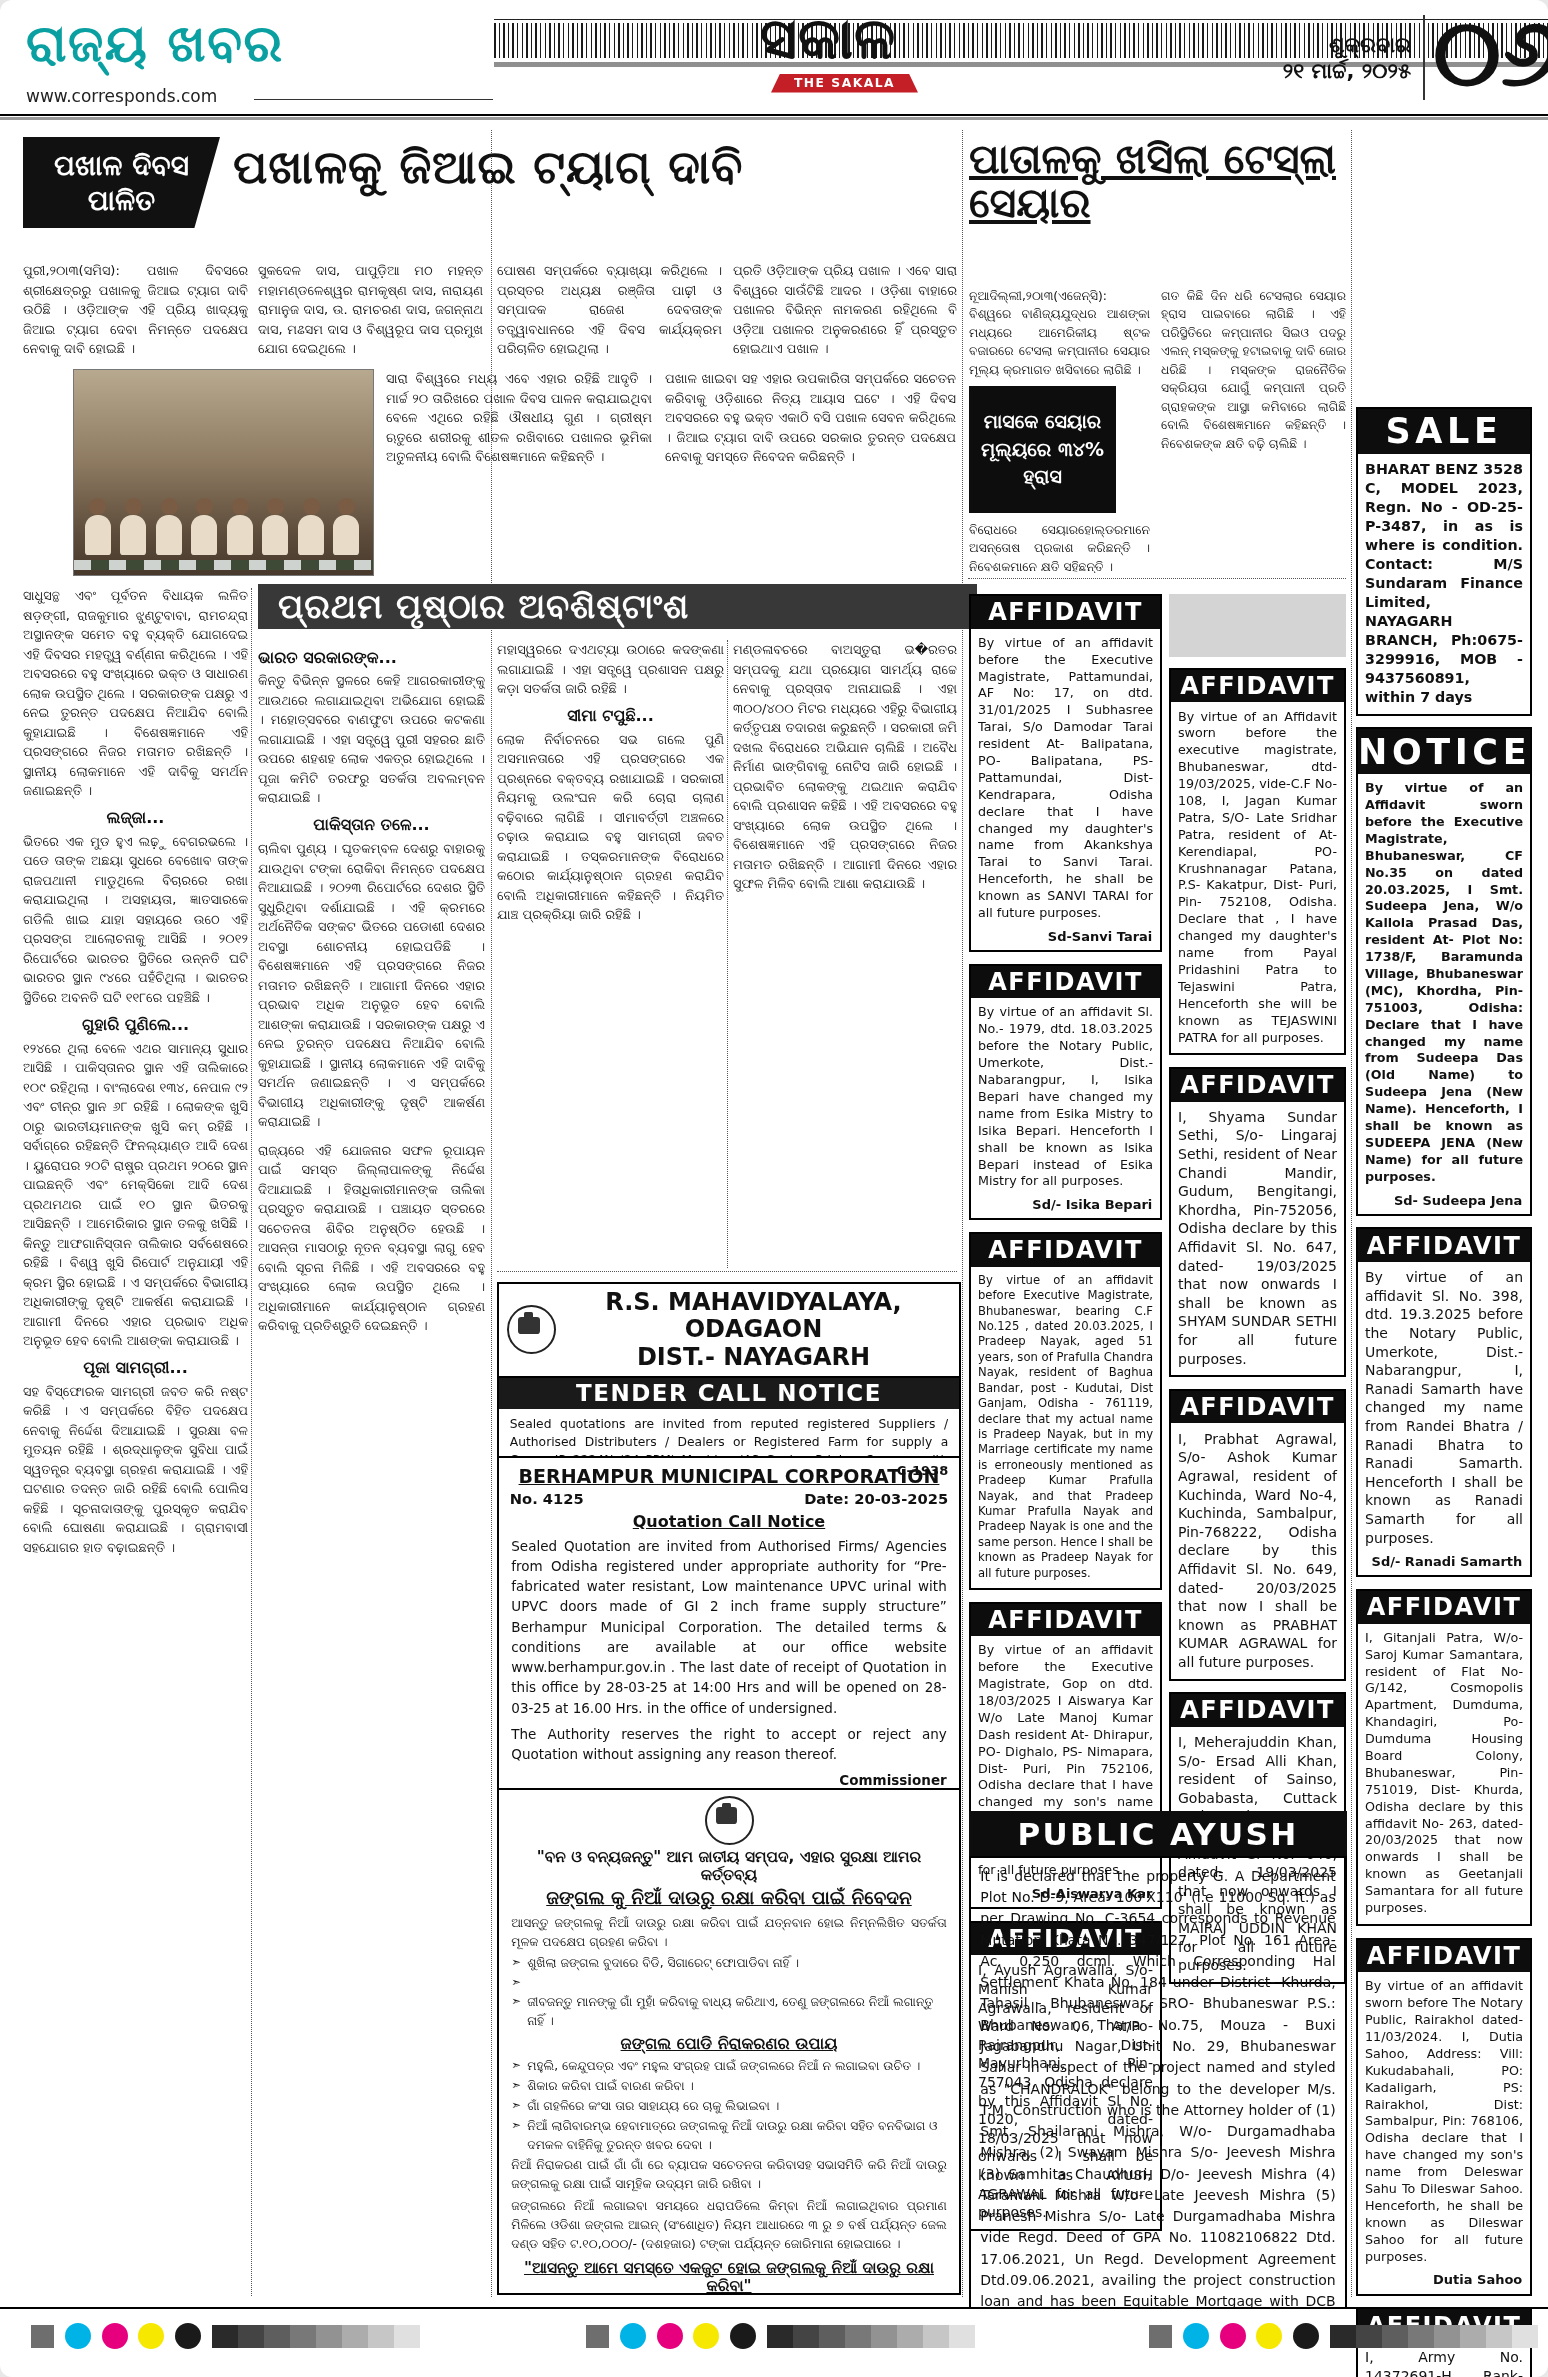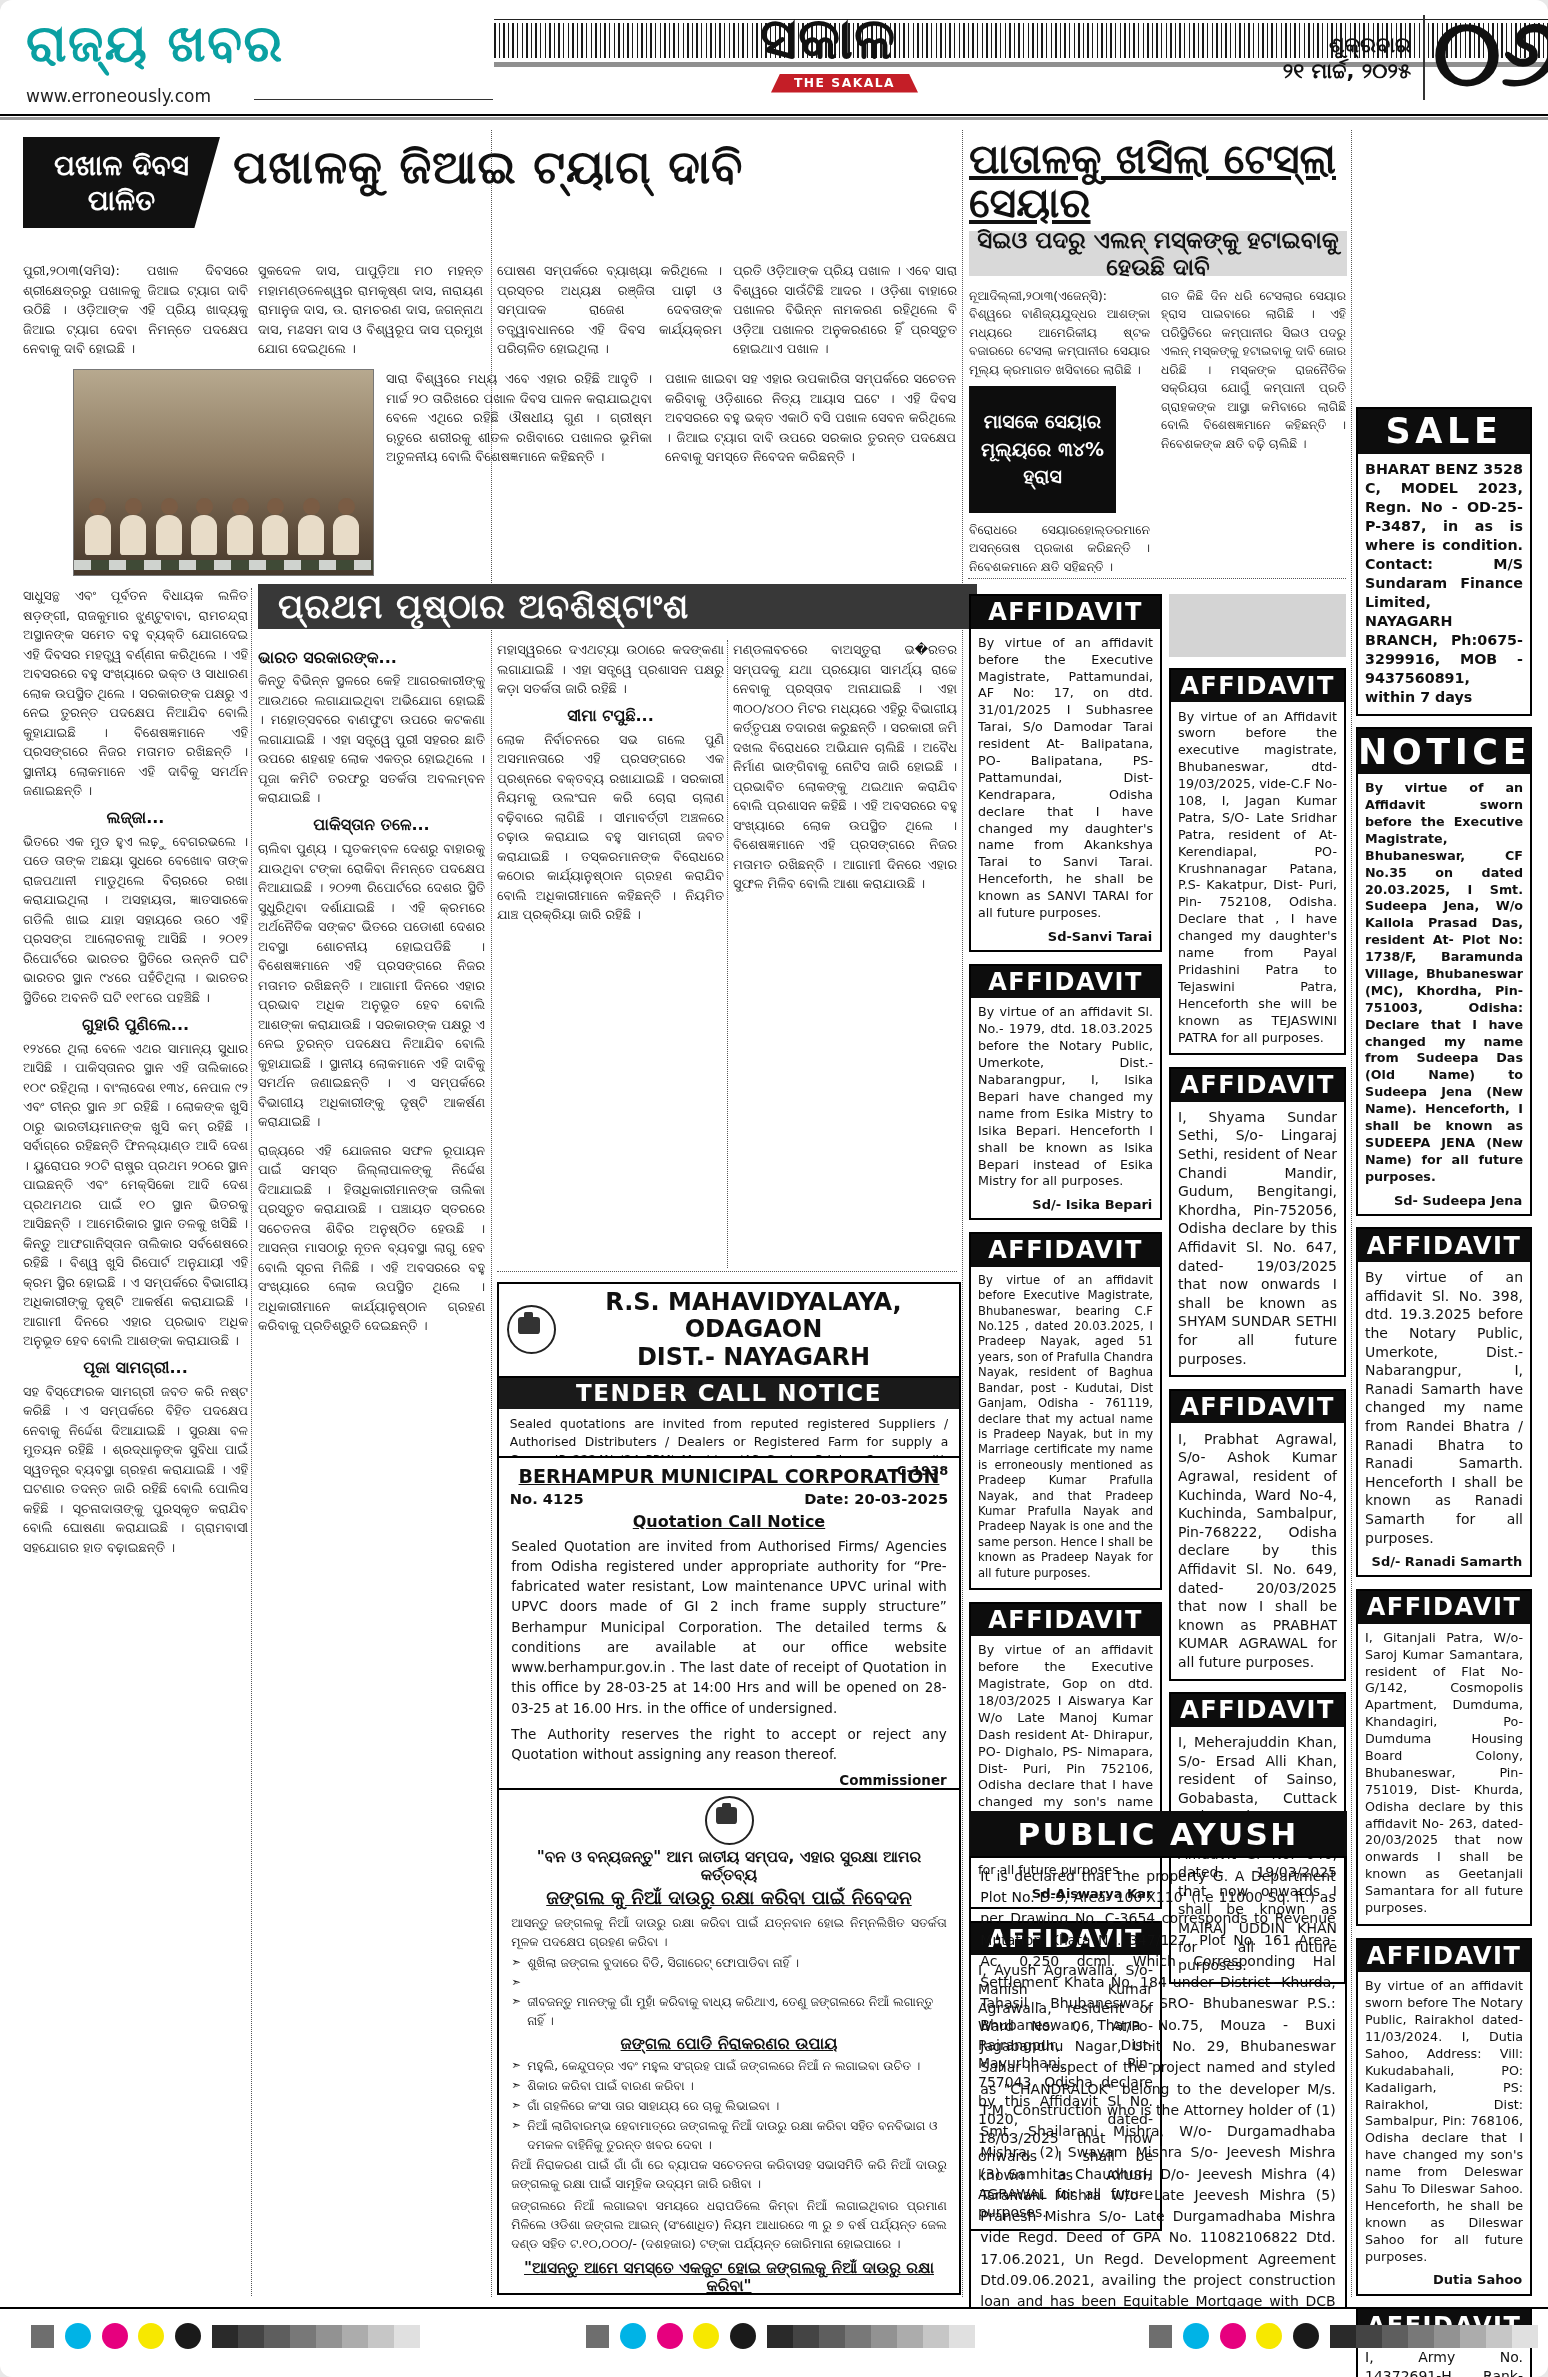--- a/index.html
+++ b/index.html
@@ -73,21 +73,21 @@
   .wedge span{width:26px;height:23px;display:block;}
   .rule-black{background:#000;}
   .rule-gray{background:#9a9a9a;}
 </style>
 </head>
 <body>
 
 <div id="page">
 
   <div class="abs brand-teal" style="left:26px;top:14px;">ରାଜ୍ୟ ଖବର</div>
-  <div class="abs site" style="left:26px;top:86px;">www.erroneously.com</div>
+  <div class="abs site" style="left:26px;top:86px;">www.corresponds.com</div>
   <div class="abs" style="left:254px;top:99px;width:239px;height:0;border-top:1.5px solid #333;"></div>
   <div class="abs barcode" style="left:494px;top:23px;width:1055px;height:35px;"></div>
   <div class="abs" style="left:494px;top:18.5px;width:1055px;height:0;border-top:1.5px solid #222;"></div>
   <div class="abs" style="left:494px;top:62px;width:1055px;height:4.6px;background:#8f8f8f;"></div>
   <div class="abs sakala-logo" style="left:760px;top:4.6px;">ସକାଳ</div>
   <div class="abs sakala-band" style="left:771px;top:74px;">THE SAKALA</div>
   <div class="abs date-blk" style="left:1218px;top:32px;width:193px;">
     <div>ଶୁକ୍ରବାର</div>
     <div>୨୧ ମାର୍ଚ୍ଚ, ୨୦୨୫</div>
   </div>
@@ -123,21 +123,20 @@
     <span class="person" style="left:153px;"></span>
     <span class="person" style="left:188px;"></span>
     <span class="person" style="left:224px;"></span>
     <span class="person" style="left:259px;"></span>
     <span class="plates"></span>
   </div>
   <div class="abs odbody" style="left:386px;top:369px;width:266px;height:205px;">ସାରା ବିଶ୍ୱରେ ମଧ୍ୟ ଏବେ ଏହାର ରହିଛି ଆଦୃତି । ମାର୍ଚ୍ଚ ୨୦ ତାରିଖରେ ପଖାଳ ଦିବସ ପାଳନ କରାଯାଇଥିବା ବେଳେ ଏଥିରେ ରହିଛି ଔଷଧୀୟ ଗୁଣ । ଗ୍ରୀଷ୍ମ ଋତୁରେ ଶରୀରକୁ ଶୀତଳ ରଖିବାରେ ପଖାଳର ଭୂମିକା ଅତୁଳନୀୟ ବୋଲି ବିଶେଷଜ୍ଞମାନେ କହିଛନ୍ତି ।</div>
   <div class="abs odbody" style="left:665px;top:369px;width:291px;height:205px;">ପଖାଳ ଖାଇବା ସହ ଏହାର ଉପକାରିତା ସମ୍ପର୍କରେ ସଚେତନ କରିବାକୁ ଓଡ଼ିଶାରେ ନିତ୍ୟ ଆୟାସ ଘଟେ । ଏହି ଦିବସ ଅବସରରେ ବହୁ ଭକ୍ତ ଏକାଠି ବସି ପଖାଳ ସେବନ କରିଥିଲେ । ଜିଆଇ ଟ୍ୟାଗ ଦାବି ଉପରେ ସରକାର ତୁରନ୍ତ ପଦକ୍ଷେପ ନେବାକୁ ସମସ୍ତେ ନିବେଦନ କରିଛନ୍ତି ।</div>
 
   <div class="abs headline2" style="left:969px;top:137px;width:379px;">ପାତାଳକୁ ଖସିଲା ଟେସ୍ଲା ସେୟାର</div>
-  <div class="abs subhead-bar" style="left:969px;top:231px;width:378px;height:45px;">ସିଇଓ ପଦରୁ ଏଲନ୍ ମସ୍କଙ୍କୁ ହଟାଇବାକୁ ହେଉଛି ଦାବି</div>
   <div class="abs odbody" style="left:969px;top:287px;width:181px;height:93px;font-size:12.3px;">ନୂଆଦିଲ୍ଲୀ,୨୦ା୩(ଏଜେନ୍ସି): ବିଶ୍ୱରେ ବାଣିଜ୍ୟଯୁଦ୍ଧର ଆଶଙ୍କା ମଧ୍ୟରେ ଆମେରିକୀୟ ଷ୍ଟକ ବଜାରରେ ଟେସଲା କମ୍ପାନୀର ସେୟାର ମୂଲ୍ୟ କ୍ରମାଗତ ଖସିବାରେ ଲାଗିଛି ।</div>
   <div class="abs inset-black" style="left:969px;top:386px;width:147px;height:127px;">ମାସକେ ସେୟାର ମୂଲ୍ୟରେ ୩୪% ହ୍ରାସ</div>
   <div class="abs odbody" style="left:969px;top:521px;width:181px;height:52px;font-size:12.3px;">ବିରୋଧରେ ସେୟାରହୋଲ୍ଡରମାନେ ଅସନ୍ତୋଷ ପ୍ରକାଶ କରିଛନ୍ତି । ନିବେଶକମାନେ କ୍ଷତି ସହିଛନ୍ତି ।</div>
   <div class="abs odbody" style="left:1161px;top:287px;width:185px;height:287px;font-size:12.3px;">ଗତ କିଛି ଦିନ ଧରି ଟେସଲାର ସେୟାର ହ୍ରାସ ପାଇବାରେ ଲାଗିଛି । ଏହି ପରିସ୍ଥିତିରେ କମ୍ପାନୀର ସିଇଓ ପଦରୁ ଏଲନ୍ ମସ୍କଙ୍କୁ ହଟାଇବାକୁ ଦାବି ଜୋର ଧରିଛି । ମସ୍କଙ୍କ ରାଜନୈତିକ ସକ୍ରିୟତା ଯୋଗୁଁ କମ୍ପାନୀ ପ୍ରତି ଗ୍ରାହକଙ୍କ ଆସ୍ଥା କମିବାରେ ଲାଗିଛି ବୋଲି ବିଶେଷଜ୍ଞମାନେ କହିଛନ୍ତି । ନିବେଶକଙ୍କ କ୍ଷତି ବଢ଼ି ଚାଲିଛି ।</div>
 
   <div class="abs banner" style="left:258px;top:584px;width:699px;height:45px;">ପ୍ରଥମ ପୃଷ୍ଠାର ଅବଶିଷ୍ଟାଂଶ</div>
 
   <div class="abs" style="left:23px;top:586px;width:225px;height:1710px;overflow:hidden;">
     <div class="odbody">ସାଧୁସନ୍ଥ ଏବଂ ପୂର୍ବତନ ବିଧାୟକ ଲଳିତ ଷଡ଼ଙ୍ଗୀ, ରାଜକୁମାର ଝୁଣ୍ଟୁବାବା, ରାମଚନ୍ଦ୍ରା ଅସ୍ଥାନଙ୍କ ସମେତ ବହୁ ବ୍ୟକ୍ତି ଯୋଗଦେଇ ଏହି ଦିବସର ମହତ୍ତ୍ୱ ବର୍ଣ୍ଣନା କରିଥିଲେ । ଏହି ଅବସରରେ ବହୁ ସଂଖ୍ୟାରେ ଭକ୍ତ ଓ ସାଧାରଣ ଲୋକ ଉପସ୍ଥିତ ଥିଲେ । ସରକାରଙ୍କ ପକ୍ଷରୁ ଏ ନେଇ ତୁରନ୍ତ ପଦକ୍ଷେପ ନିଆଯିବ ବୋଲି କୁହାଯାଇଛି । ବିଶେଷଜ୍ଞମାନେ ଏହି ପ୍ରସଙ୍ଗରେ ନିଜର ମତାମତ ରଖିଛନ୍ତି । ସ୍ଥାନୀୟ ଲୋକମାନେ ଏହି ଦାବିକୁ ସମର୍ଥନ ଜଣାଇଛନ୍ତି ।</div>
     <div class="sec-head">ଲଜ୍ଜା...</div>

